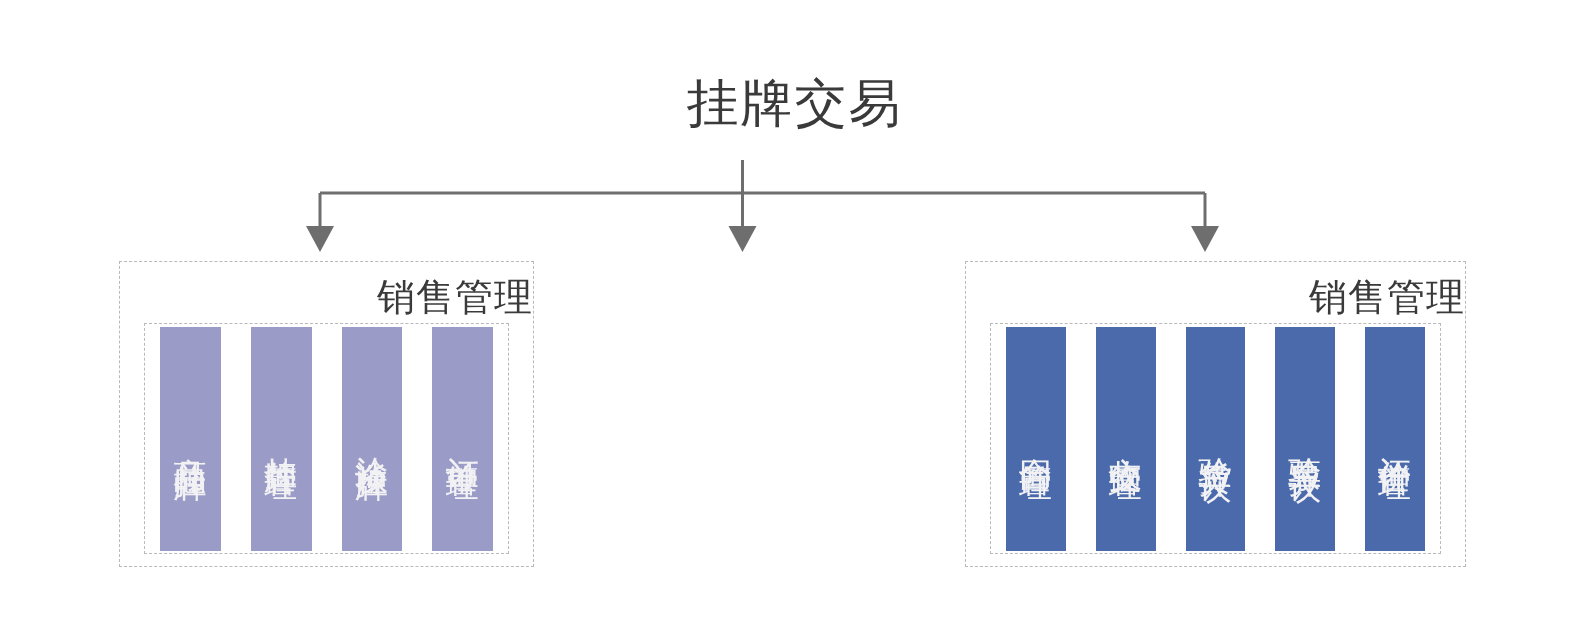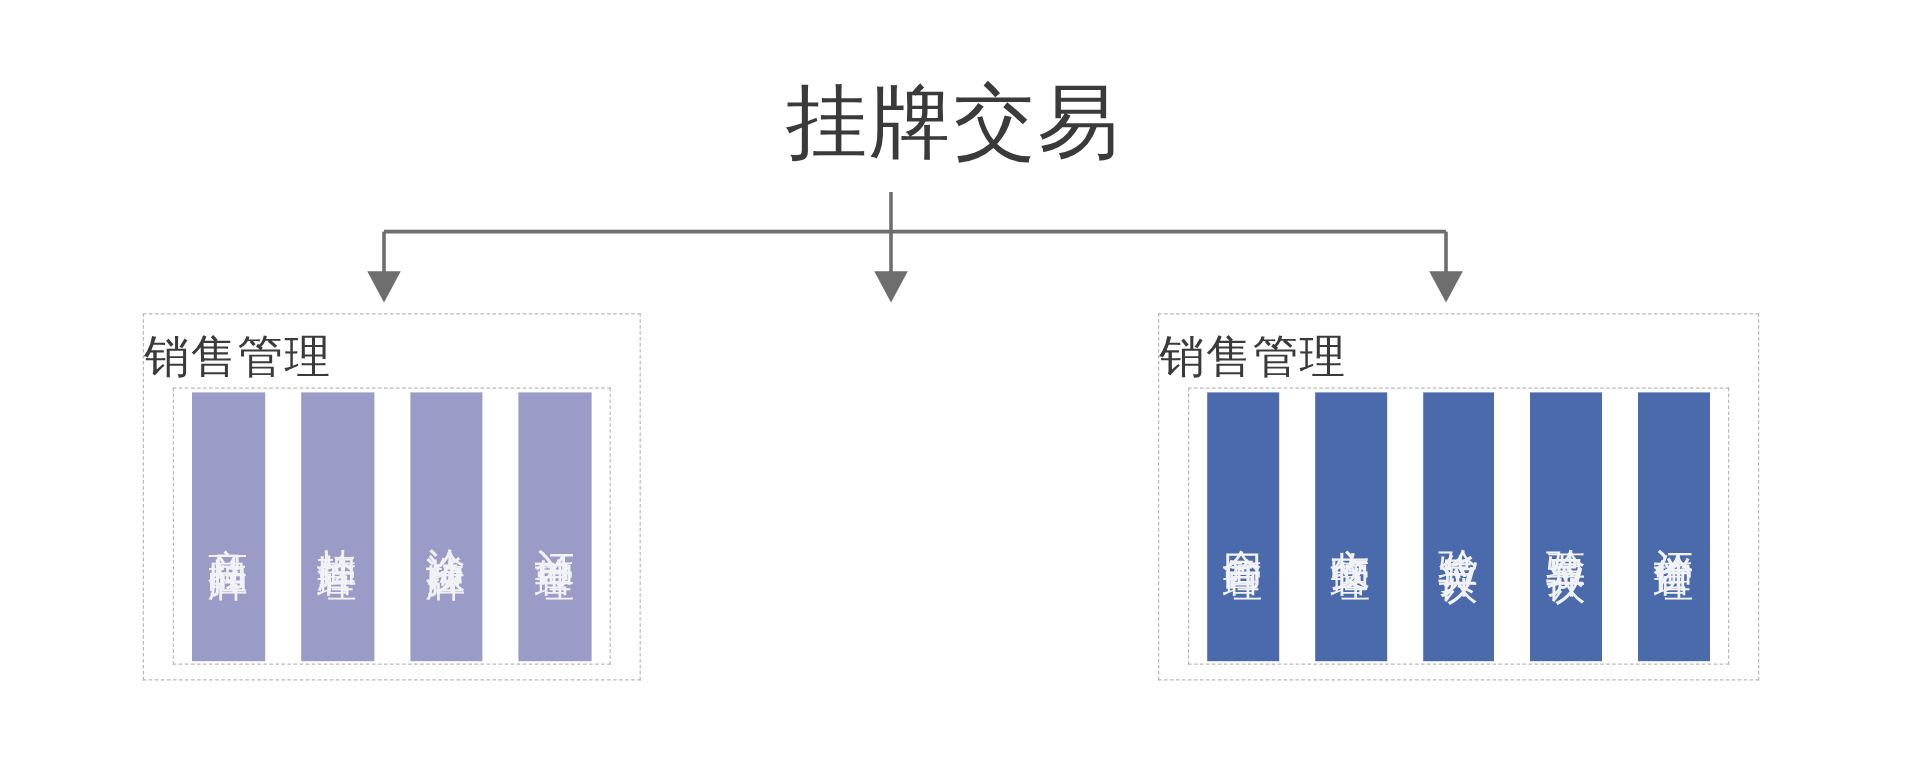--- a/index.html
+++ b/index.html
@@ -18,21 +18,21 @@
     overflow: hidden;
   }
 
   
   #root-title {
     position: absolute;
     left: 0;
     top: 72px;
     width: 1589px;
     text-align: center;
-    font-size: 68px;
+    font-size: 52px;
     line-height: 62px;
     color: #3a3a3a;
     letter-spacing: 2px;
     white-space: nowrap;
   }
 
   
   #connectors {
     position: absolute;
     left: 0;
@@ -49,21 +49,21 @@
     height: 306px;
     border: 1.6px dashed #b9b9bd;
     box-sizing: border-box;
     background: transparent;
   }
   .group-title {
     position: absolute;
     left: 0;
     top: 12px;
     width: 100%;
-    text-align: left;
+    text-align: right;
     font-size: 38px;
     line-height: 46px;
     color: #3a3a3a;
     letter-spacing: 1px;
     white-space: nowrap;
   }
   .inner-box {
     position: absolute;
     left: 24px;
     right: 24px;

